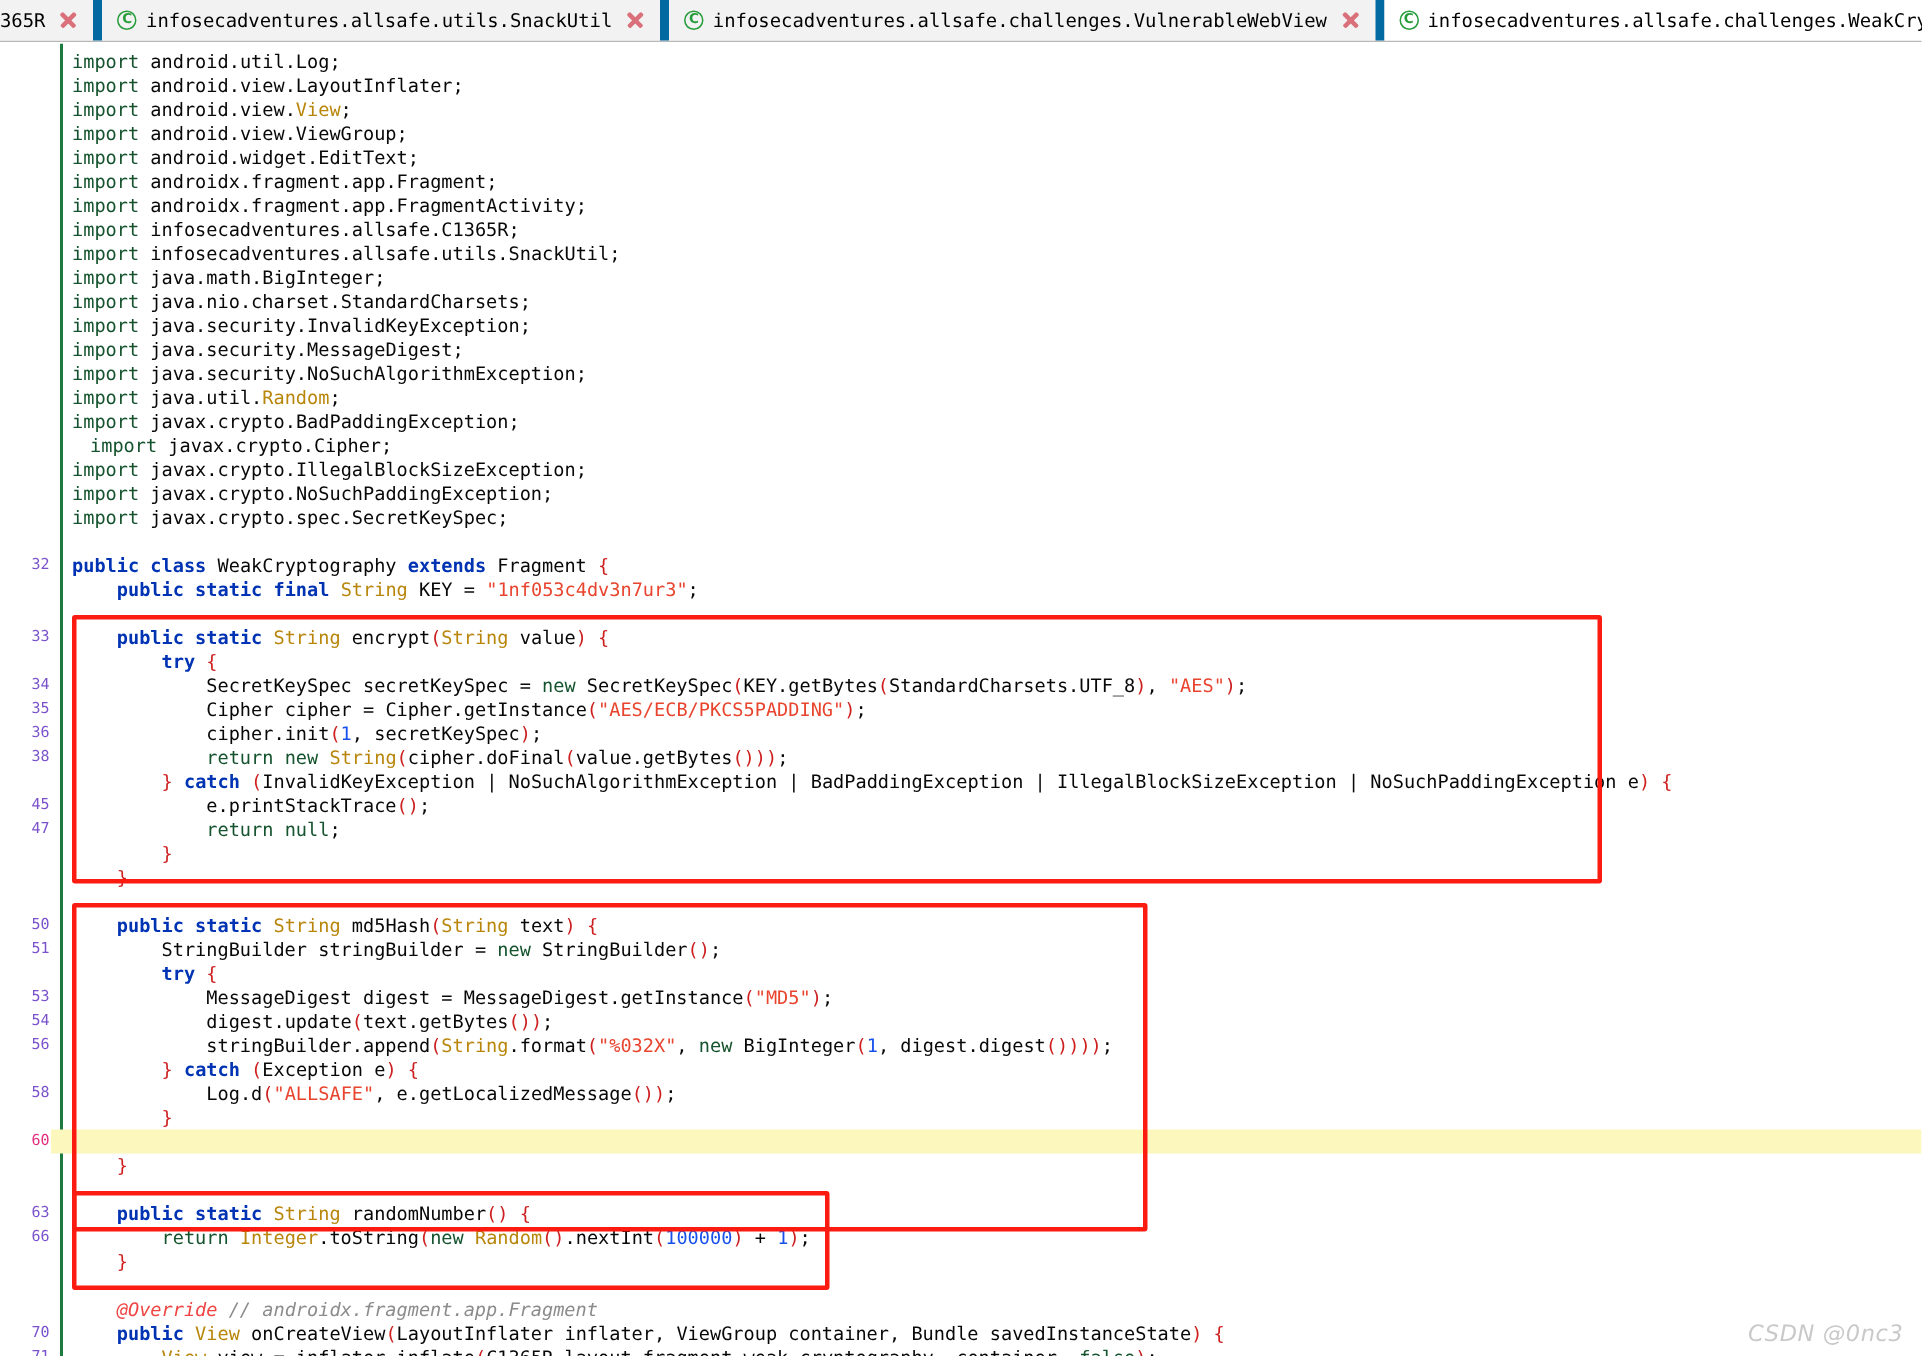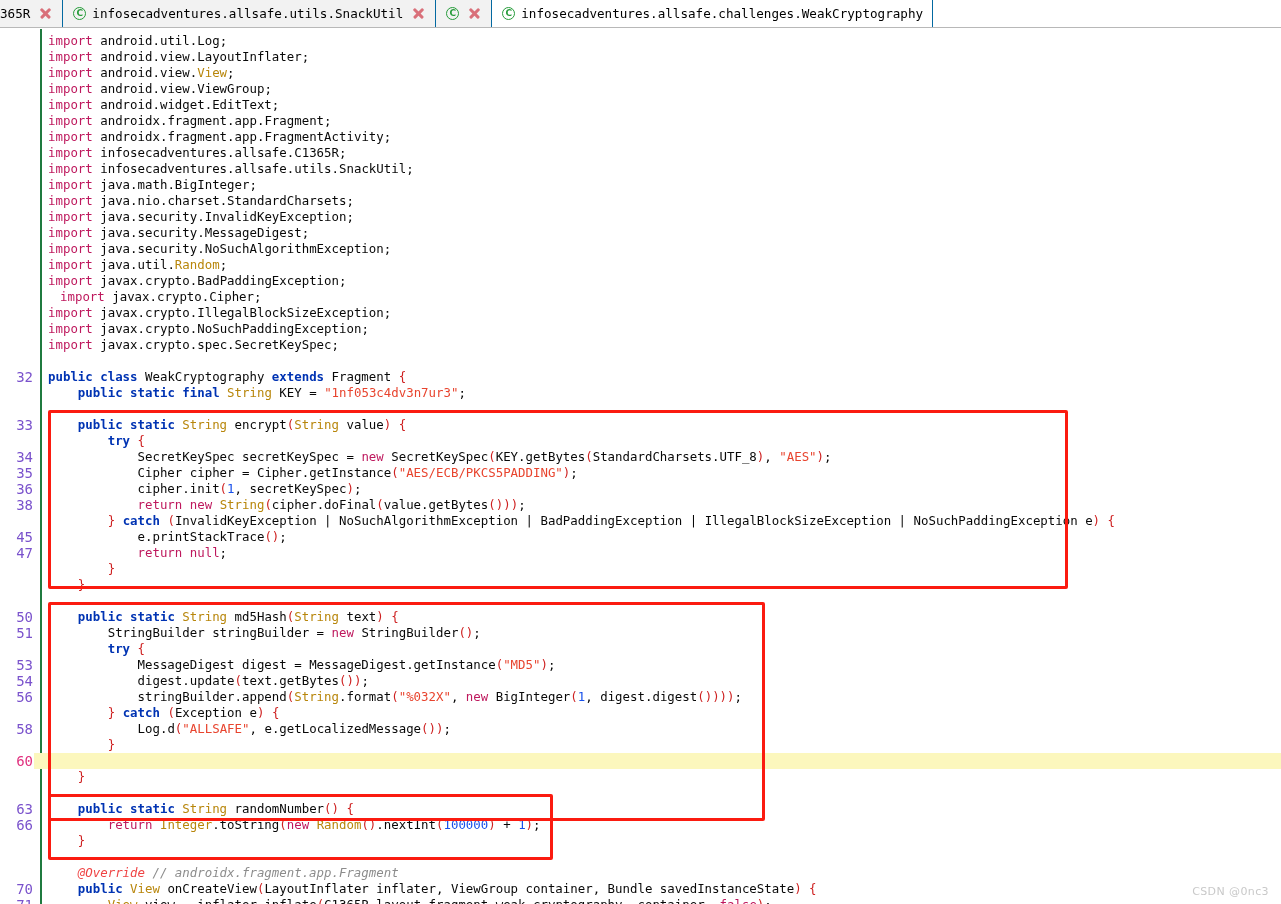--- a/index.html
+++ b/index.html
@@ -25,21 +25,21 @@
     display: flex;
     align-items: stretch;
     box-sizing: border-box;
   }
   .tab {
     display: flex;
     align-items: center;
     gap: 6px;
     padding: 0 9px 0 10px;
     background: #f2f2f2;
-    border-right: 1px solid #0369a1;
+    border-right: 6px solid #0369a1;
     font-family: "DejaVu Sans Mono", "Liberation Mono", monospace;
     font-size: 12.6px;
     color: #000000;
     white-space: nowrap;
     box-sizing: border-box;
     cursor: default;
   }
   .tab.active {
     background: #ffffff;
   }
@@ -105,41 +105,41 @@
     font-size: 12.4px;
     white-space: pre;
     font-family: "DejaVu Sans Mono", "Liberation Mono", monospace;
   }
   .lnum {
     position: absolute;
     left: 0; top: 0;
     width: 33px;
     text-align: right;
     color: #7a52cc;
-    font-size: 14px;
+    font-size: 10px;
   }
   .lnum.cur { color: #e0307e; }
   .src {
     position: absolute;
     left: 48px; top: 0;
   }
 
   
   .hl-band {
     position: absolute;
     left: 34px;
     width: 1247px;
     height: 16px;
     background: #fcf7bd;
     z-index: 0;
   }
 
   
   .kw   { color: #0033b3; font-weight: bold; }   
-  .kw2  { color: #be185d; }                      
+  .kw2  { color: #14532d; }                      
   .typ  { color: #b8860b; }                      
   .str  { color: #e8442e; }                      
   .num  { color: #1750eb; }                      
   .pun  { color: #ce2020; }                      
   .pln  { color: #080808; }
   .cmt  { color: #8c8c8c; font-style: italic; }
   .ann  { color: #ef4444; font-style: italic; }
 
   
   .redbox {
@@ -149,40 +149,42 @@
     box-sizing: border-box;
     z-index: 3;
     pointer-events: none;
   }
 
   .watermark {
     position: absolute;
     right: 12px;
     bottom: 6px;
     font-family: "DejaVu Sans", sans-serif;
-    font-size: 11px;
+    font-size: 15px;
     color: #c9c9c9;
     letter-spacing: .4px;
+    font-style: italic;
   }
 </style>
 </head>
 <body>
 
 <div class="tabbar">
   <div class="tab clipped">
     <span class="tab-label">365R</span>
     <span class="tab-close"></span>
   </div>
   <div class="tab">
     <span class="tab-icon">C</span>
     <span class="tab-label">infosecadventures.allsafe.utils.SnackUtil</span>
     <span class="tab-close"></span>
   </div>
   <div class="tab">
     <span class="tab-icon">C</span>
+    <span class="tab-label">infosecadventures.allsafe.challenges.VulnerableWebView</span>
     <span class="tab-close"></span>
   </div>
   <div class="tab active">
     <span class="tab-icon">C</span>
     <span class="tab-label">infosecadventures.allsafe.challenges.WeakCryptography</span>
 
   </div>
 </div>
 
 <div class="editor">

